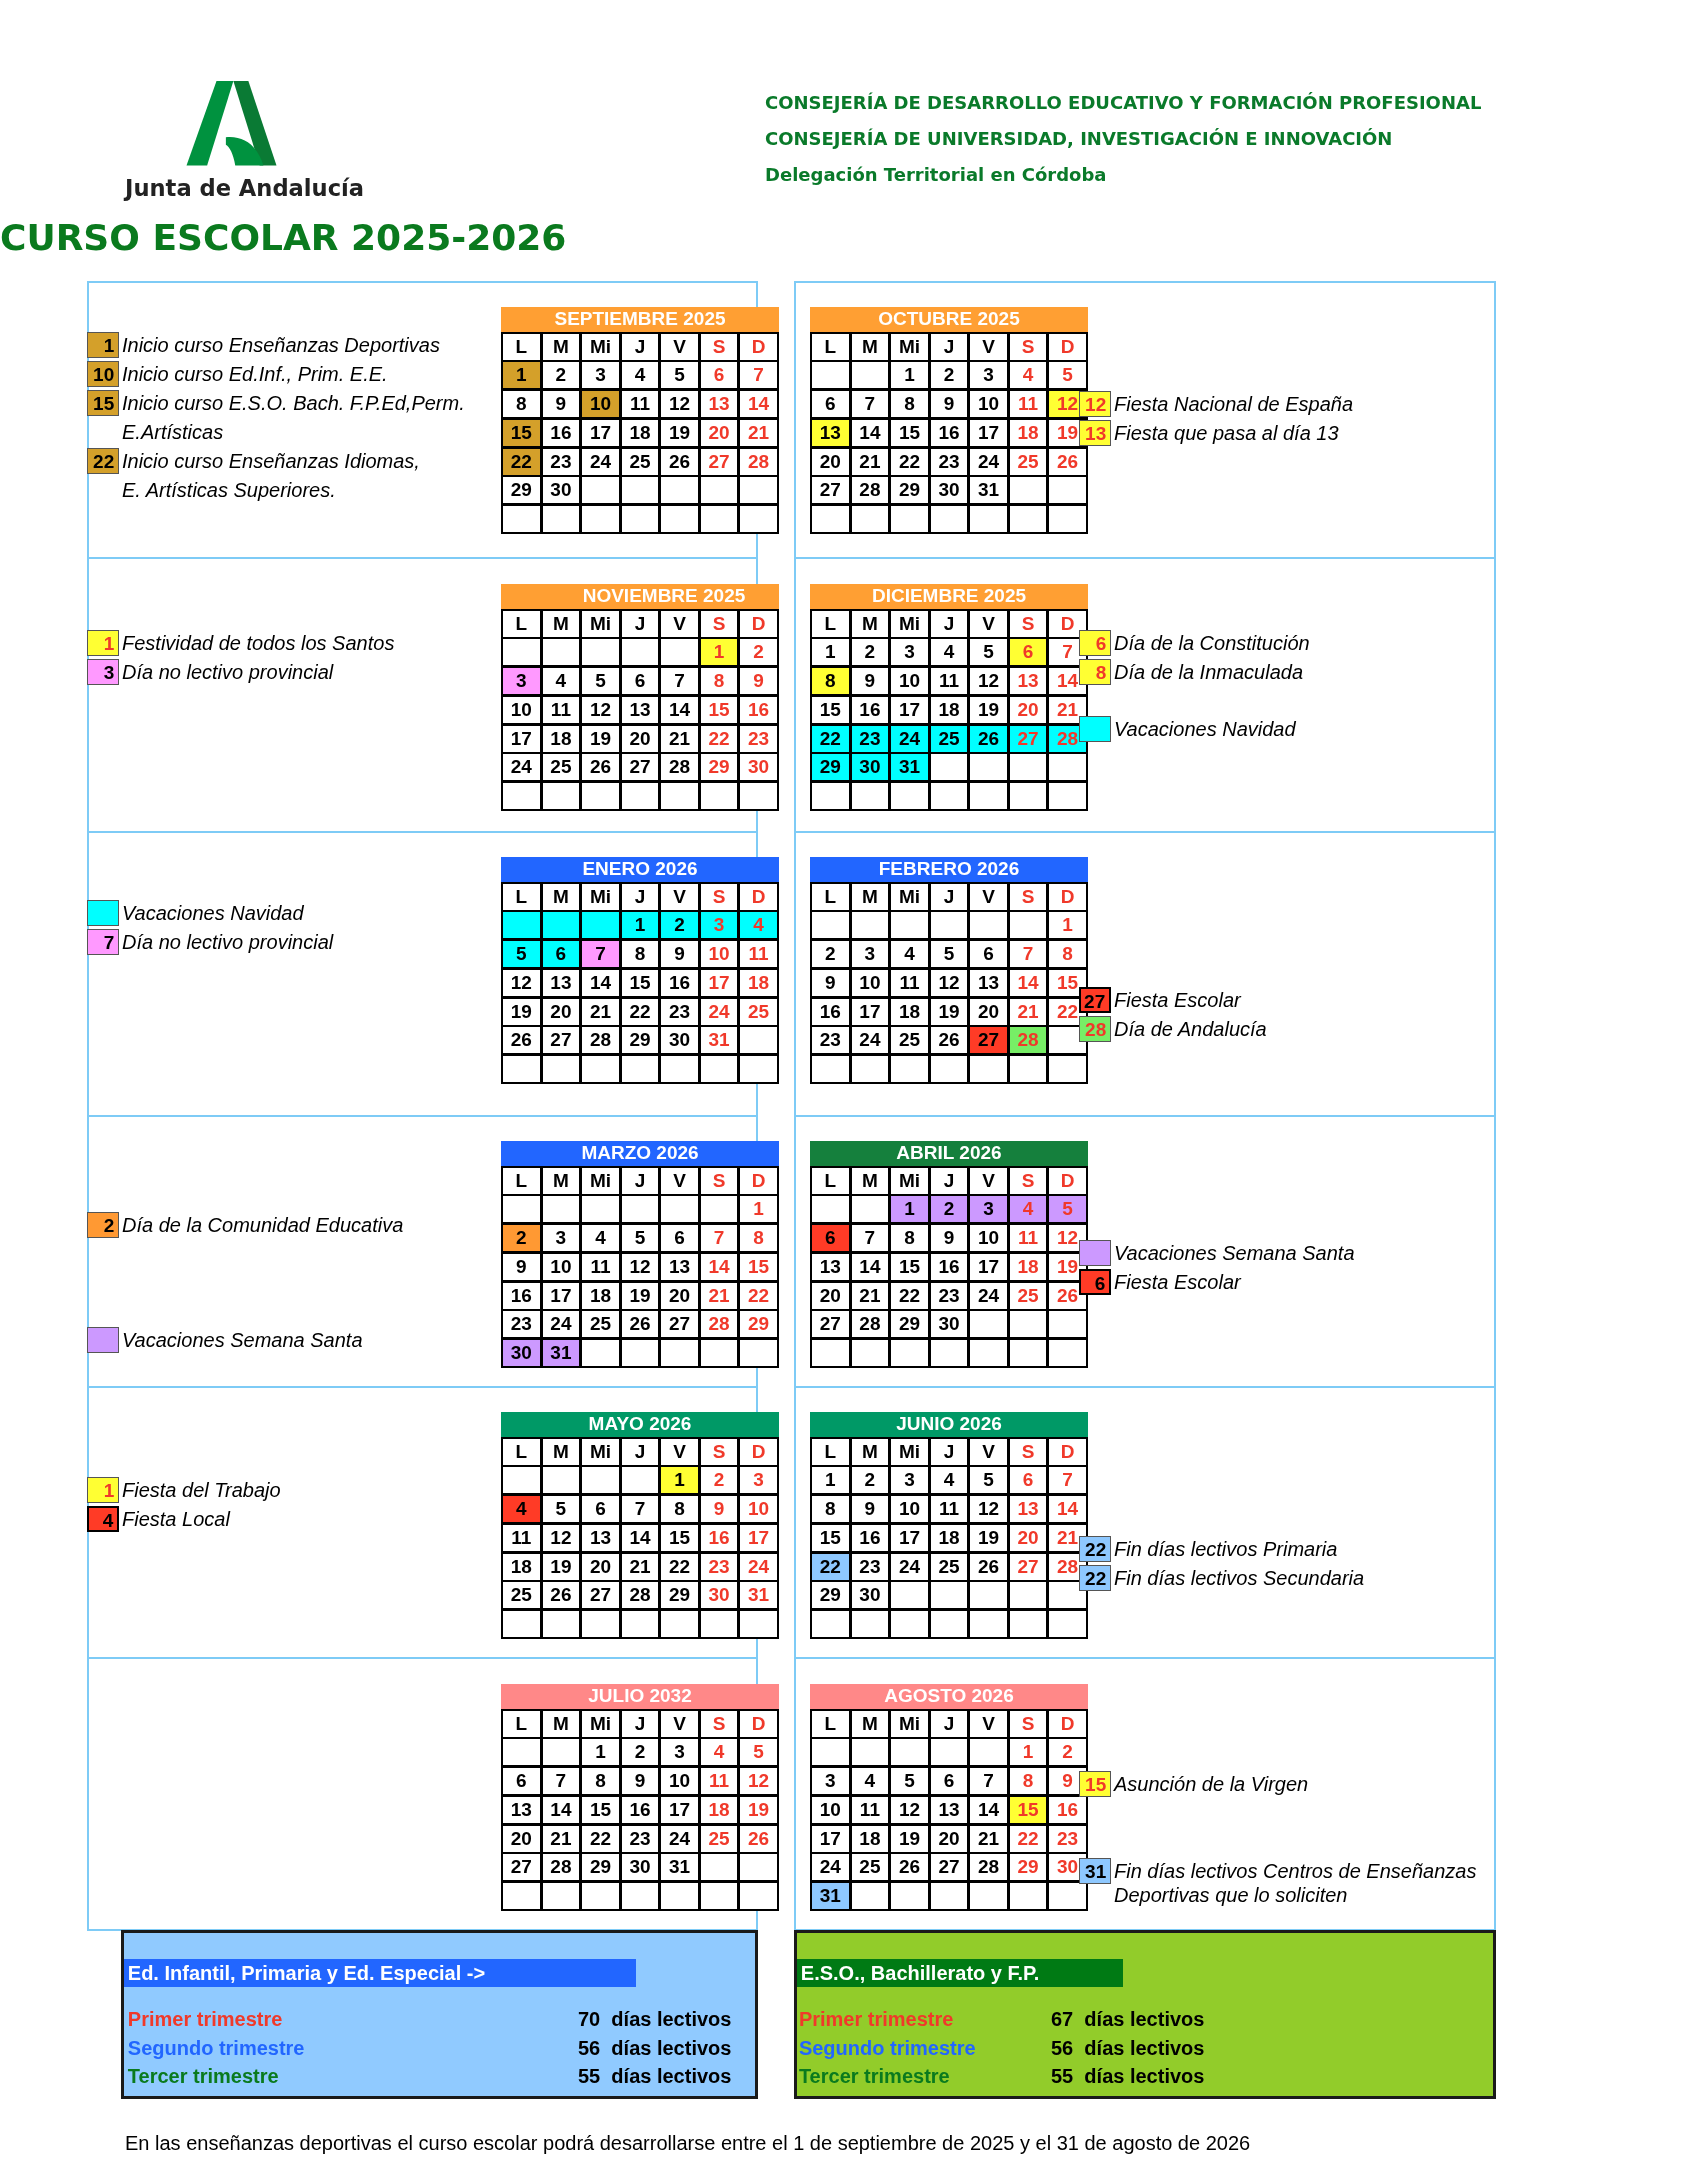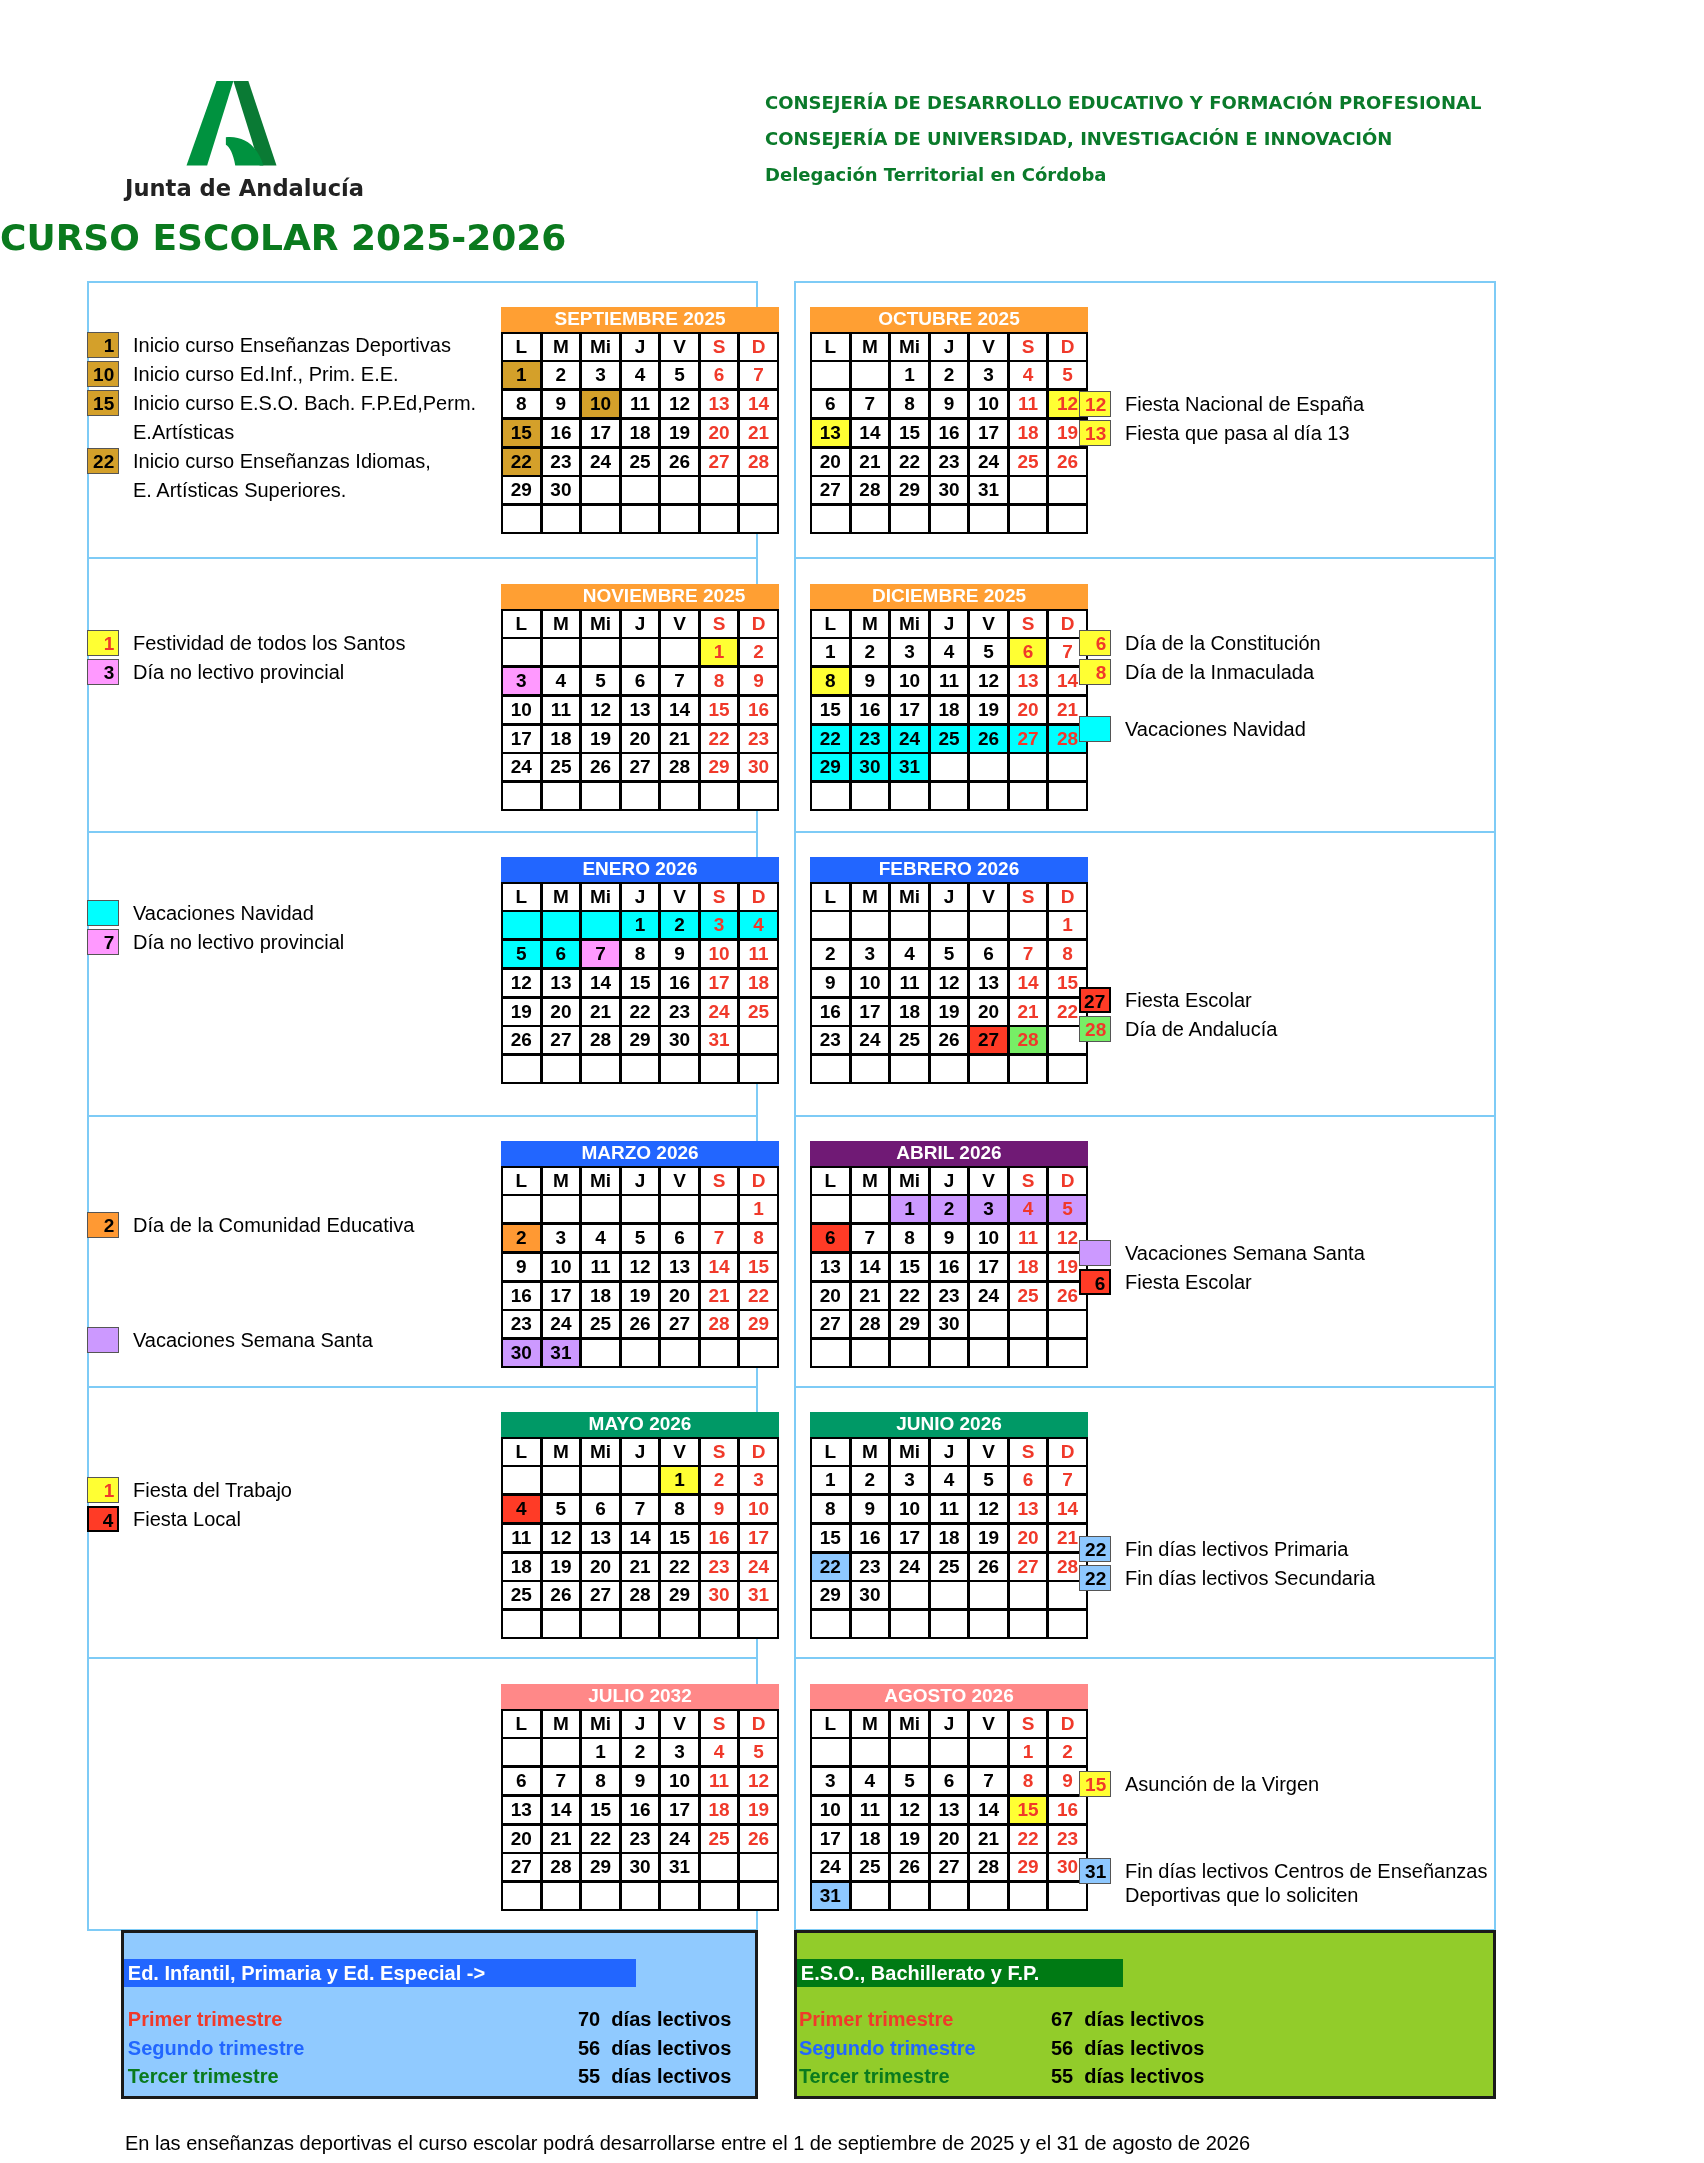--- a/index.html
+++ b/index.html
@@ -15,21 +15,21 @@
   
   .cal{position:absolute;width:278px;}
   .cal-head{height:24.5px;line-height:24.5px;text-align:center;color:#fff;font-weight:bold;font-size:19px;box-sizing:border-box;}
   .cal-grid{display:grid;grid-template-columns:repeat(7,1fr);border:2.8px solid #000;border-top:2.8px solid #000;box-sizing:border-box;background:#000;gap:2.8px;}
   .cell{background:#fff;height:26px;line-height:26px;text-align:center;font-weight:bold;font-size:19px;color:#000;}
   .cell.we{color:#f0392a;}
   .cell.dh{font-size:19px;}
   
   .leg{position:absolute;display:flex;align-items:center;height:28px;}
   .sw{width:32px;height:26px;box-sizing:border-box;border:0.9px solid #555;text-align:right;padding-right:3.8px;font-weight:bold;font-size:19px;line-height:25.4px;}
-  .lt{margin-left:14px;font-size:20px;white-space:nowrap;}
+  .lt{margin-left:3px;font-size:20px;white-space:nowrap;font-style:italic;}
   
   .sum{position:absolute;border:3.8px solid #1a1a1a;box-sizing:border-box;}
   .sum-h{position:absolute;height:28px;line-height:28px;color:#fff;font-weight:bold;font-size:20px;padding-left:3.8px;box-sizing:border-box;}
   .tri{position:absolute;font-weight:bold;font-size:20px;white-space:nowrap;}
   .foot{left:125px;top:2132px;font-size:20px;white-space:nowrap;}
 </style>
 </head>
 <body>
 
 <svg class="abs logo" viewBox="0 0 112 96">
@@ -431,21 +431,21 @@
         <div class="cell" style="background: rgb(204, 153, 255);">30</div>
         <div class="cell" style="background: rgb(204, 153, 255);">31</div>
         <div class="cell"></div>
         <div class="cell"></div>
         <div class="cell"></div>
         <div class="cell we"></div>
         <div class="cell we"></div>
       </div>
     </div>
     <div class="cal" style="left: 810px; top: 1141px;">
-      <div class="cal-head" style="background: #701a75;">ABRIL 2026</div>
+      <div class="cal-head" style="background: #15803d;">ABRIL 2026</div>
       <div class="cal-grid">
         <div class="cell dh">L</div>
         <div class="cell dh">M</div>
         <div class="cell dh">Mi</div>
         <div class="cell dh">J</div>
         <div class="cell dh">V</div>
         <div class="cell dh we">S</div>
         <div class="cell dh we">D</div>
         <div class="cell"></div>
         <div class="cell"></div>

